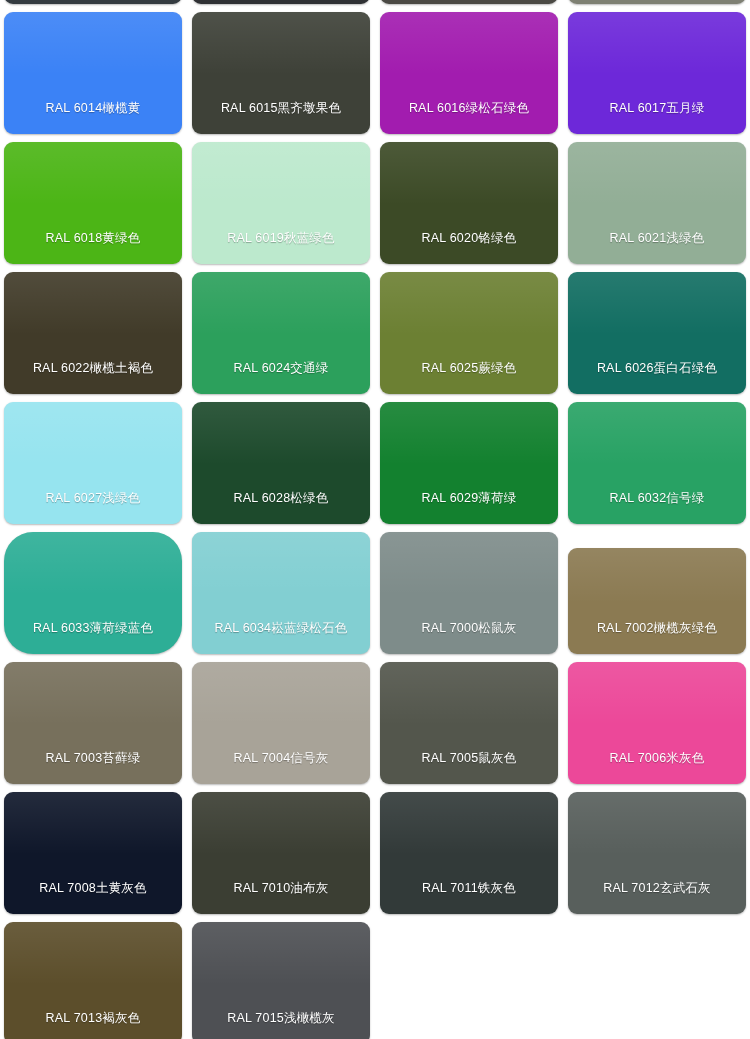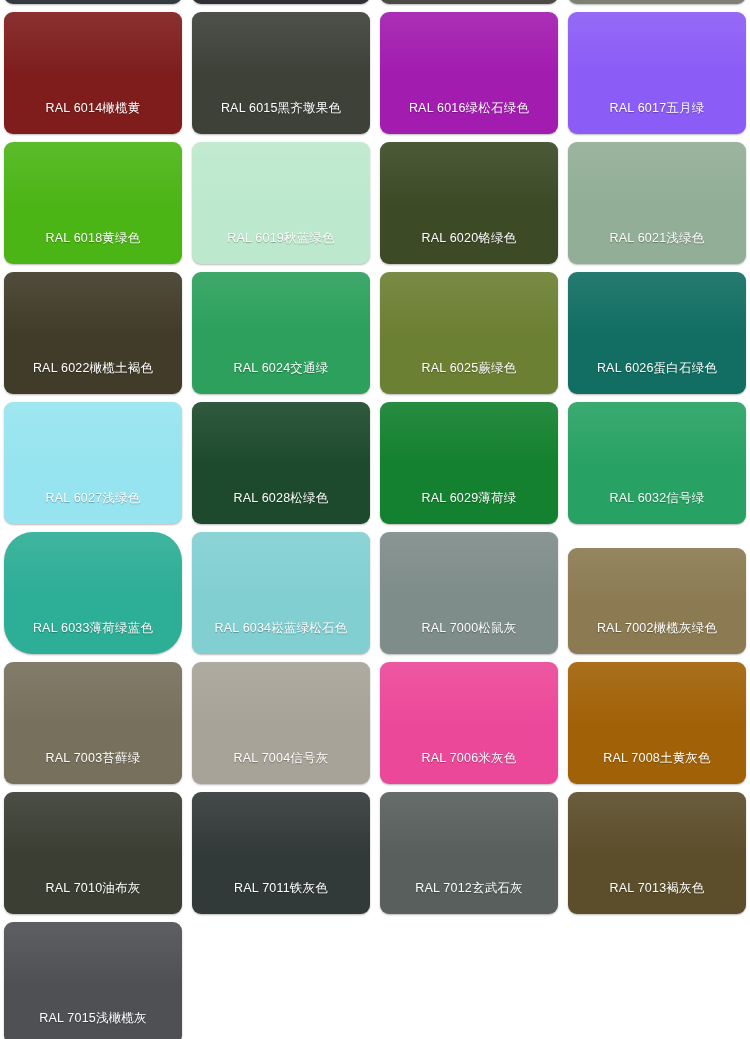--- a/index.html
+++ b/index.html
@@ -77,30 +77,30 @@
 </style>
 </head>
 <body>
 
 <div id="chart">
   <div class="grid">
       <div class="swatch" style="background: rgb(52, 59, 64);"></div>
       <div class="swatch" style="background: rgb(47, 49, 52);"></div>
       <div class="swatch" style="background: rgb(75, 74, 68);"></div>
       <div class="swatch" style="background: rgb(126, 128, 115);"></div>
-      <div class="swatch" style="background: #7f1d1d;">
+      <div class="swatch" style="background: #3b82f6;">
         <div class="swatch-label">RAL 6014橄榄黄</div>
       </div>
       <div class="swatch" style="background: rgb(62, 65, 56);">
         <div class="swatch-label">RAL 6015黑齐墩果色</div>
       </div>
       <div class="swatch" style="background: #a21caf;">
         <div class="swatch-label">RAL 6016绿松石绿色</div>
       </div>
-      <div class="swatch" style="background: #8b5cf6;">
+      <div class="swatch" style="background: #6d28d9;">
         <div class="swatch-label">RAL 6017五月绿</div>
       </div>
       <div class="swatch" style="background: rgb(76, 181, 22);">
         <div class="swatch-label">RAL 6018黄绿色</div>
       </div>
       <div class="swatch" style="background: rgb(188, 233, 205);">
         <div class="swatch-label">RAL 6019秋蓝绿色</div>
       </div>
       <div class="swatch" style="background: rgb(60, 74, 38);">
         <div class="swatch-label">RAL 6020铬绿色</div>
@@ -143,24 +143,27 @@
       </div>
       <div class="swatch" style="background: rgb(139, 122, 82); margin-top: 16px;">
         <div class="swatch-label">RAL 7002橄榄灰绿色</div>
       </div>
       <div class="swatch" style="background: rgb(119, 112, 92);">
         <div class="swatch-label">RAL 7003苔藓绿</div>
       </div>
       <div class="swatch" style="background: rgb(168, 163, 152);">
         <div class="swatch-label">RAL 7004信号灰</div>
       </div>
+      <div class="swatch" style="background: rgb(83, 86, 76);">
+        <div class="swatch-label">RAL 7005鼠灰色</div>
+      </div>
       <div class="swatch" style="background: #ec4899;">
         <div class="swatch-label">RAL 7006米灰色</div>
       </div>
-      <div class="swatch" style="background: #a16207;">
+      <div class="swatch" style="background: #0f172a;">
         <div class="swatch-label">RAL 7008土黄灰色</div>
       </div>
       <div class="swatch" style="background: rgb(59, 62, 51);">
         <div class="swatch-label">RAL 7010油布灰</div>
       </div>
       <div class="swatch" style="background: rgb(50, 58, 57);">
         <div class="swatch-label">RAL 7011铁灰色</div>
       </div>
       <div class="swatch" style="background: rgb(88, 95, 92);">
         <div class="swatch-label">RAL 7012玄武石灰</div>

